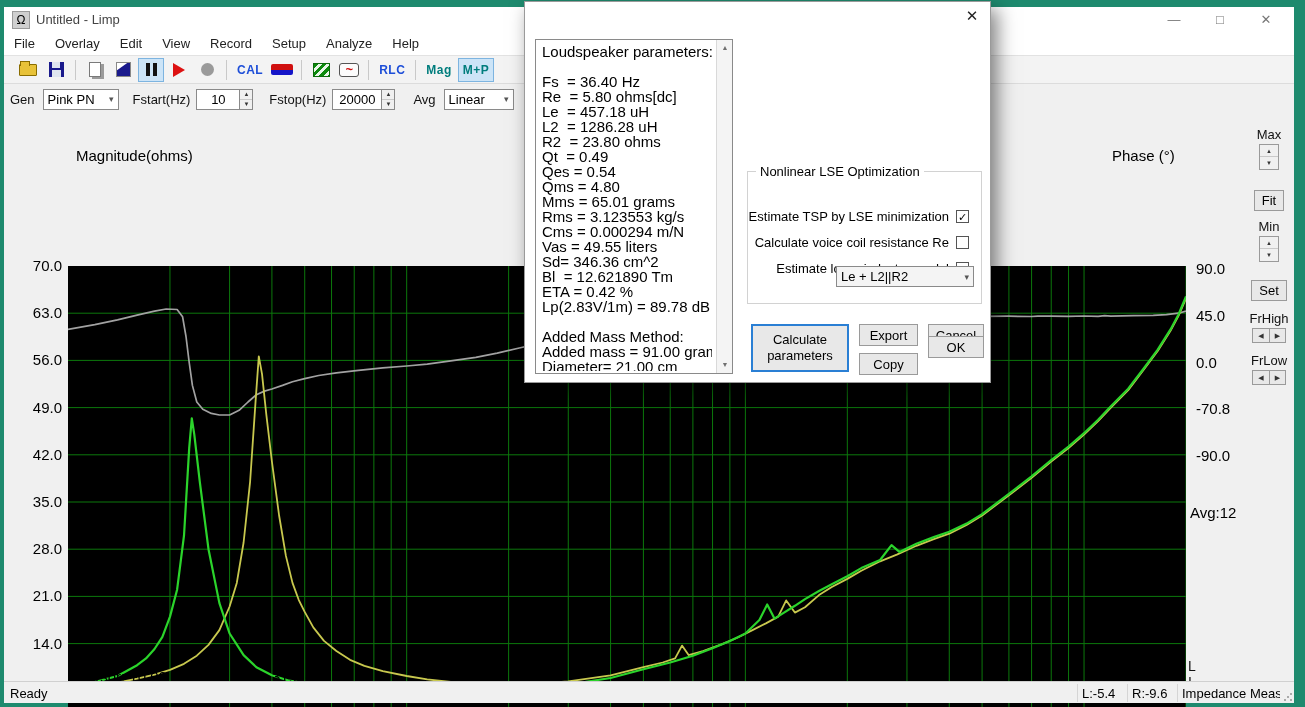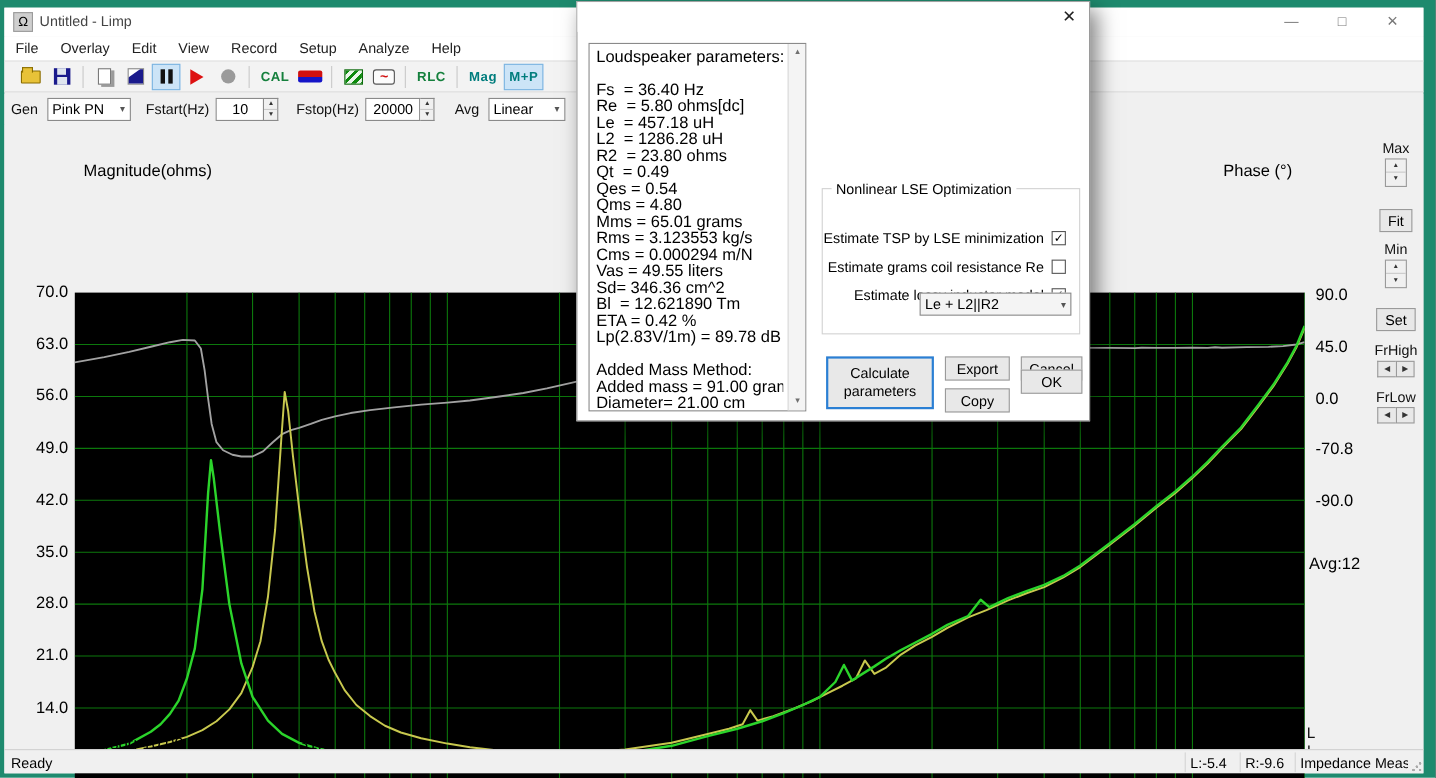--- a/index.html
+++ b/index.html
@@ -20,21 +20,21 @@
   
   #menubar { position:absolute; left:0; top:26px; right:0; height:22px; background:#fff; display:flex; }
   .menu-item { padding:3px 10px; color:#222; }
 
   
   #toolbar { position:absolute; left:0; top:48px; right:0; height:29px; background:#f3f3f3;
     border-top:1px solid #e2e2e2; border-bottom:1px solid #dcdcdc; display:flex; align-items:center; padding-left:10px; }
   .tb { width:26px; height:24px; display:flex; align-items:center; justify-content:center; margin:0 1px; position:relative; }
   .tb.toggled { background:#cce4f7; border:1px solid #7db4e0; }
   .tb-sep { width:1px; height:20px; background:#c9c9c9; margin:0 5px; }
-  .tb-text { font-weight:bold; font-size:12px; padding:0 4px; color:#15803d; letter-spacing:.5px; }
+  .tb-text { font-weight:bold; font-size:12px; padding:0 4px; color:#1d4ed8; letter-spacing:.5px; }
   .tb-teal { color:#007d7d; }
   
   .ic-folder { width:18px; height:12px; background:#e8c238; border:1px solid #8a6d00; border-radius:1px; position:relative; }
   .ic-folder:before { content:""; position:absolute; left:0; top:-4px; width:8px; height:4px; background:#e8c238; border:1px solid #8a6d00; border-bottom:none; }
   .ic-floppy { width:15px; height:15px; background:#1a1a8c; position:relative; }
   .ic-floppy:before { content:""; position:absolute; left:3px; top:0; width:8px; height:6px; background:#dfe5ef; }
   .ic-floppy:after { content:""; position:absolute; left:3px; top:8px; width:9px; height:7px; background:#dfe5ef; }
   .ic-page { width:12px; height:15px; background:#fff; border:1px solid #7a7a7a; box-shadow:3px 2px 0 #9a9a9a; }
   .ic-split { width:15px; height:15px; background:#fff; border:1px solid #888; position:relative; overflow:hidden; }
   .ic-split:before { content:""; position:absolute; left:-8px; top:4px; width:30px; height:16px; background:#1a1a8c; transform:rotate(-35deg); }
@@ -363,21 +363,21 @@
   </div>
 
 
   <div class="fieldset" style="left:222px; top:169px; width:235px; height:133px">
     <legend>Nonlinear LSE Optimization</legend>
     <div class="chk-row" style="top:17px">
       <span class="clabel">Estimate TSP by LSE minimization</span>
       <div class="checkbox" id="chk0">✓</div>
     </div>
     <div class="chk-row" style="top:43px">
-      <span class="clabel">Estimate grams coil resistance Re</span>
+      <span class="clabel">Calculate voice coil resistance Re</span>
       <div class="checkbox" id="chk1"></div>
     </div>
     <div class="chk-row" style="top:69px">
       <span class="clabel">Estimate lossy inductor model</span>
       <div class="checkbox" id="chk2">✓</div>
     </div>
   </div>
   <div class="combo" id="lse-combo">
     <span>Le + L2||R2</span>
     <span class="chev">▾</span>

